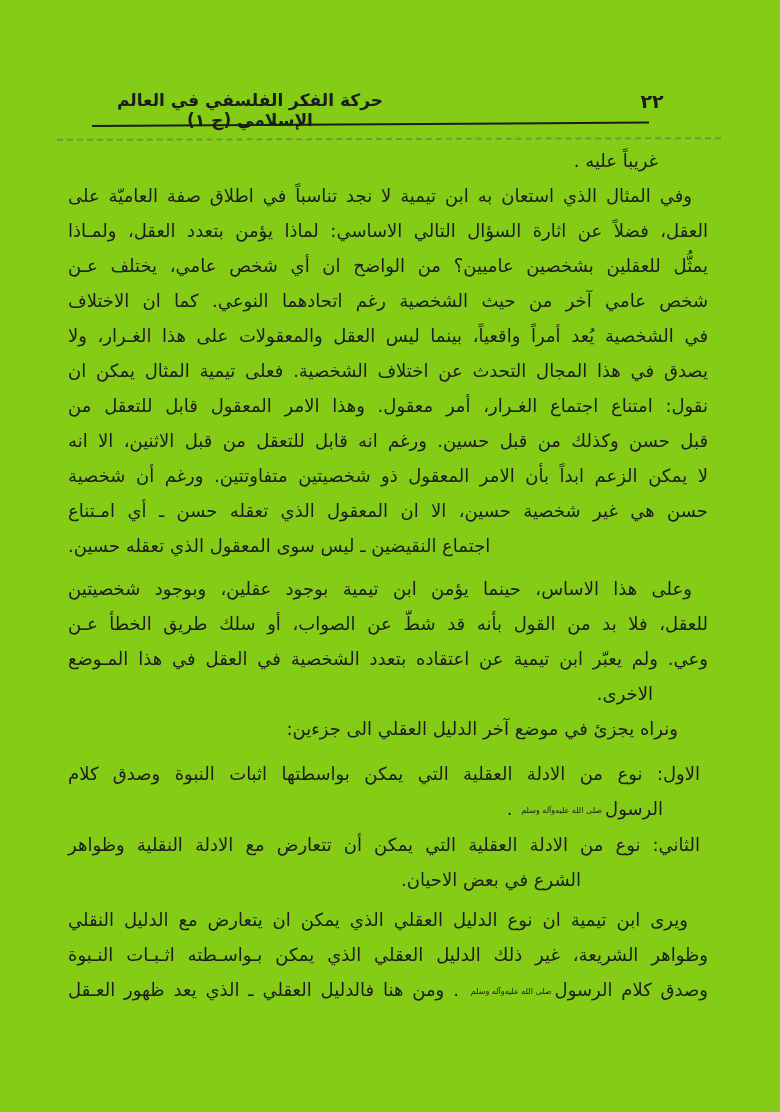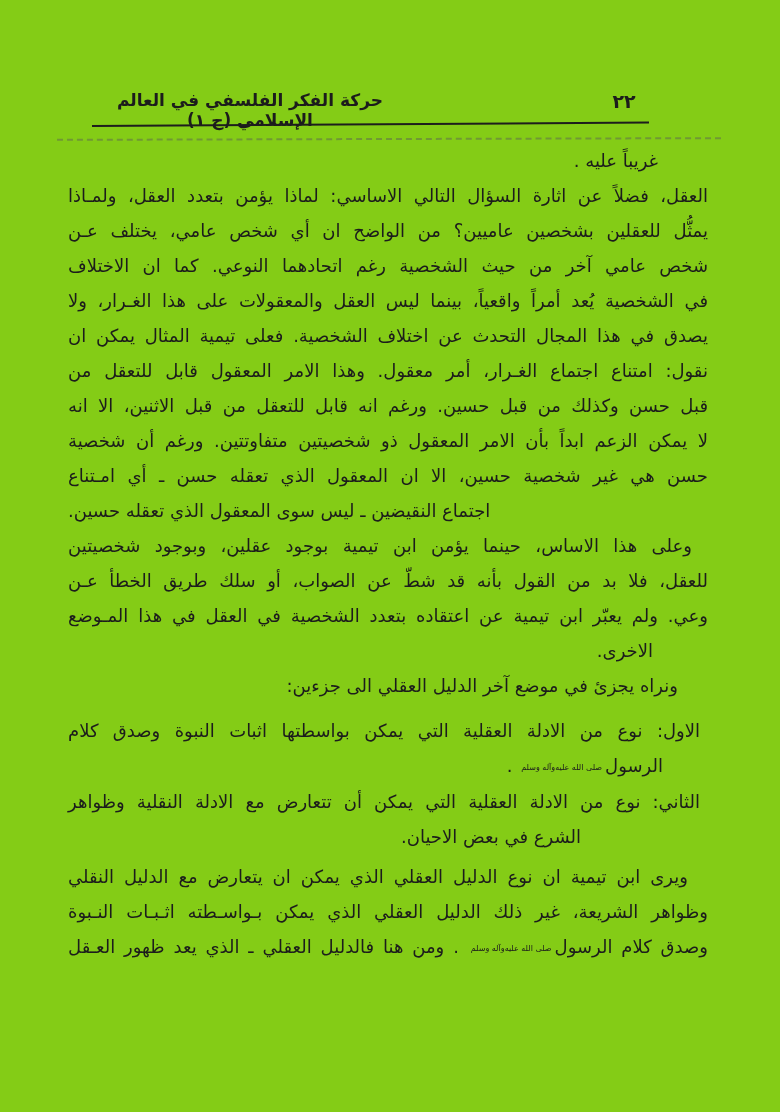--- a/index.html
+++ b/index.html
@@ -20,21 +20,21 @@
     position:absolute;
     left:98px;top:90px;width:304px;
     direction:rtl;
     text-align:center;
     font-size:17px;
     font-weight:bold;
     letter-spacing:0px;
   }
   .hdr-pagenum{
     position:absolute;
-    left:604px;top:90px;width:40px;
+    left:632px;top:90px;width:40px;
     text-align:center;
     font-size:19px;
     font-weight:bold;
   }
   .hdr-rule{
     position:absolute;
     left:92px;top:125px;width:557px;height:2px;
     background:#1d1d1d;
     transform:rotate(-0.35deg);
     transform-origin:left center;
@@ -87,32 +87,33 @@
 
 <div class="page">
 
   <div class="hdr-title">حركة الفكر الفلسفي في العالم الإسلامي (ج ١)</div>
   <div class="hdr-pagenum">٢٢</div>
   <div class="hdr-rule"></div>
   <div class="artifact-line"></div>
 
   <div class="content">
     <div class="line partial" style="padding-right:50px">غريباً عليه .</div>
+    <div class="line full" style="padding-right:16px">وفي المثال الذي استعان به ابن تيمية لا نجد تناسباً في اطلاق صفة العاميّة على</div>
     <div class="line full">العقل، فضلاً عن اثارة السؤال التالي الاساسي: لماذا يؤمن بتعدد العقل، ولمـاذا</div>
     <div class="line full">يمثُّل للعقلين بشخصين عاميين؟ من الواضح ان أي شخص عامي، يختلف عـن</div>
     <div class="line full">شخص عامي آخر من حيث الشخصية رغم اتحادهما النوعي. كما ان الاختلاف</div>
     <div class="line full">في الشخصية يُعد أمراً واقعياً، بينما ليس العقل والمعقولات على هذا الغـرار، ولا</div>
     <div class="line full">يصدق في هذا المجال التحدث عن اختلاف الشخصية. فعلى تيمية المثال يمكن ان</div>
     <div class="line full">نقول: امتناع اجتماع الغـرار، أمر معقول. وهذا الامر المعقول قابل للتعقل من</div>
     <div class="line full">قبل حسن وكذلك من قبل حسين. ورغم انه قابل للتعقل من قبل الاثنين، الا انه</div>
     <div class="line full">لا يمكن الزعم ابداً بأن الامر المعقول ذو شخصيتين متفاوتتين. ورغم أن شخصية</div>
     <div class="line full">حسن هي غير شخصية حسين، الا ان المعقول الذي تعقله حسن ـ أي امـتناع</div>
     <div class="line flushleft">اجتماع النقيضين ـ ليس سوى المعقول الذي تعقله حسين.</div>
 
-    <div class="line full" style="padding-right:16px">وعلى هذا الاساس، حينما يؤمن ابن تيمية بوجود عقلين، وبوجود شخصيتين</div>
+    <div class="line full" style="margin-top:8px;padding-right:16px">وعلى هذا الاساس، حينما يؤمن ابن تيمية بوجود عقلين، وبوجود شخصيتين</div>
     <div class="line full">للعقل، فلا بد من القول بأنه قد شطّ عن الصواب، أو سلك طريق الخطأ عـن</div>
     <div class="line full">وعي. ولم يعبّر ابن تيمية عن اعتقاده بتعدد الشخصية في العقل في هذا المـوضع</div>
     <div class="line partial" style="padding-right:55px">الاخرى.</div>
 
     <div class="line partial" style="padding-right:30px">ونراه يجزئ في موضع آخر الدليل العقلي الى جزءين:</div>
 
     <div class="line full" style="margin-top:10px;padding-right:8px">الاول: نوع من الادلة العقلية التي يمكن بواسطتها اثبات النبوة وصدق كلام</div>
     <div class="line partial" style="padding-right:45px">
       <span>الرسول</span><span class="saw">
           <span>صلى الله عليه</span>

